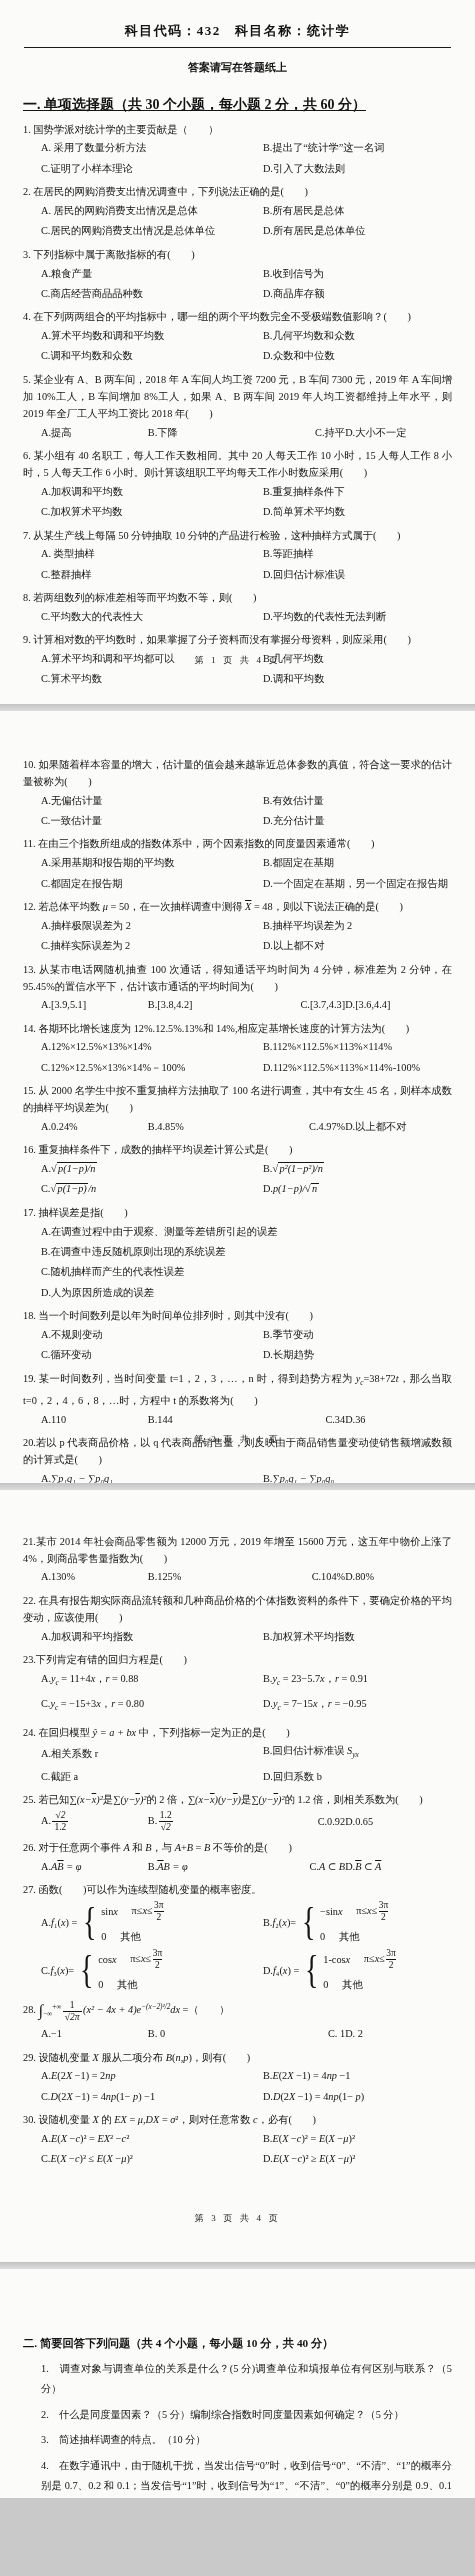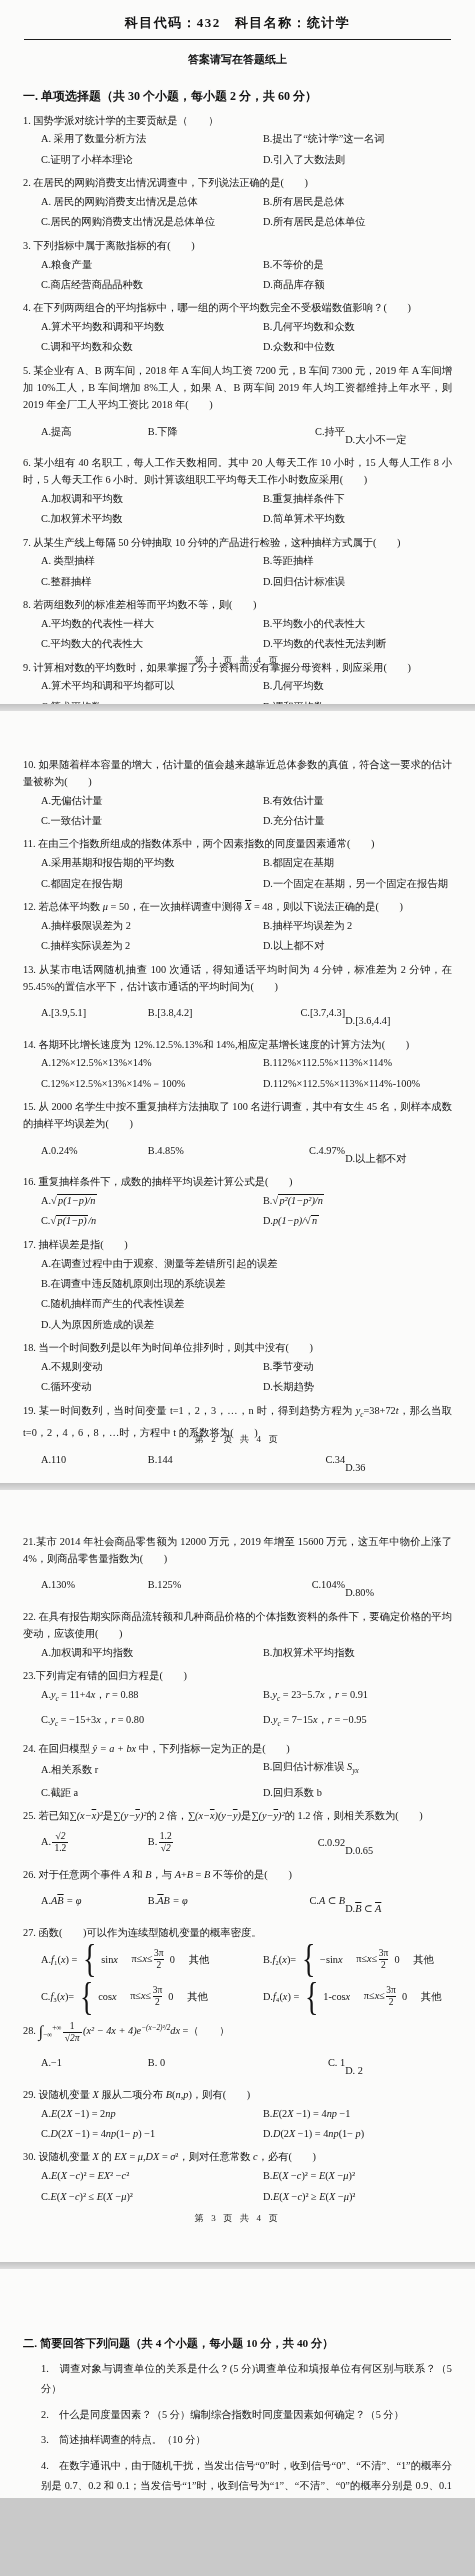--- a/index.html
+++ b/index.html
@@ -10,21 +10,21 @@
     color:#141414;
     -webkit-font-smoothing:antialiased;
   }
   .page{
     background:#fbfbfa;
     position:relative;
     overflow:hidden;
     box-sizing:border-box;
     padding:0 23px;
   }
-  .page1{height:704px;padding-top:10px;}
+  .page1{height:704px;padding-top:18px;}
   .page2{height:772px;padding-top:45px;}
   .page3{height:772px;padding-top:43px;}
   .page4{height:229px;padding-top:67px;}
   .sep{height:6.9px;background:linear-gradient(180deg,#c2c2c2,#dedede);}
   .exam-title{
     text-align:center;
     font-weight:bold;
     font-size:13px;
     letter-spacing:1.4px;
     padding-top:4.1px;
@@ -35,38 +35,39 @@
     height:0;
   }
   .notice{
     text-align:center;
     font-weight:bold;
     font-size:11px;
     margin-bottom:20.6px;
   }
   .sec-title{
     font-weight:bold;
-    font-size:12px;
+    font-size:14px;
     margin:1.4px 0 6.9px 0;
+    text-decoration:underline;
   }
   .question{
     font-size:10.3px;
     line-height:17px;
     margin-bottom:4.8px;
   }
   .q-stem{text-align:justify;}
   .options{padding-left:18px;}
   .opt-row{display:flex;align-items:center;}
   .opt{padding:1.7px 0;}
   .cols2 .opt-row .opt:nth-child(1){flex:0 0 54%;}
   .cols2 .opt-row .opt:nth-child(2){flex:1;}
   .cols4 .opt-row .opt:nth-child(1){flex:0 0 26%;}
   .cols4 .opt-row .opt:nth-child(2){flex:0 0 26%;}
   .cols4 .opt-row .opt:nth-child(3){flex:0 0 22%;text-align:right;}
-  .cols4 .opt-row .opt:nth-child(4){flex:1;margin-top:16px;}
+  .cols4 .opt-row .opt:nth-child(4){flex:1;}
   .cols1 .opt-row .opt{flex:1;}
   .footer{
     position:absolute;
     left:0;bottom:37px;
     width:100%;
     text-align:center;
     font-size:9px;
     letter-spacing:2.7px;
     color:#222;
   }
@@ -87,21 +88,21 @@
   sub,sup{font-size:0.7em;}
   
   .case-opt{display:flex;align-items:center;}
   .brace{
     font-size:40px;
     font-weight:200;
     line-height:0.85;
     margin:0 2.1px 0 2.7px;
     transform:scaleX(0.7);
   }
-  .case-rows{display:inline-flex;flex-direction:row;gap:4.8px;}
+  .case-rows{display:inline-flex;flex-direction:column;gap:4.8px;}
   .case-rows>span{display:flex;align-items:center;}
   .case-rows em{font-style:normal;margin-left:13.7px;}
   
   .s2-title{font-weight:bold;font-size:11.3px;margin-bottom:8.2px;}
   .s2-item{
     font-size:10.3px;
     line-height:20.6px;
     margin:0 0 4.8px 18px;
     text-align:justify;
   }
@@ -146,21 +147,21 @@
             <div class="opt">C.居民的网购消费支出情况是总体单位</div>
             <div class="opt">D.所有居民是总体单位</div>
           </div>
         </div>
       </div>
       <div class="question cols2">
         <div class="q-stem">3. 下列指标中属于离散指标的有(　　)</div>
         <div class="options">
           <div class="opt-row">
             <div class="opt">A.粮食产量</div>
-            <div class="opt">B.不等价的是</div>
+            <div class="opt">B.收到信号为</div>
           </div>
           <div class="opt-row">
             <div class="opt">C.商店经营商品品种数</div>
             <div class="opt">D.商品库存额</div>
           </div>
         </div>
       </div>
       <div class="question cols2">
         <div class="q-stem">4. 在下列两两组合的平均指标中，哪一组的两个平均数完全不受极端数值影响？(　　)</div>
         <div class="options">
@@ -207,24 +208,20 @@
           </div>
           <div class="opt-row">
             <div class="opt">C.整群抽样</div>
             <div class="opt">D.回归估计标准误</div>
           </div>
         </div>
       </div>
       <div class="question cols2">
         <div class="q-stem">8. 若两组数列的标准差相等而平均数不等，则(　　)</div>
         <div class="options">
-          <div class="opt-row">
-            <div class="opt">A.平均数的代表性一样大</div>
-            <div class="opt">B.平均数小的代表性大</div>
-          </div>
           <div class="opt-row">
             <div class="opt">C.平均数大的代表性大</div>
             <div class="opt">D.平均数的代表性无法判断</div>
           </div>
         </div>
       </div>
       <div class="question cols2">
         <div class="q-stem">9. 计算相对数的平均数时，如果掌握了分子资料而没有掌握分母资料，则应采用(　　)</div>
         <div class="options">
           <div class="opt-row">

